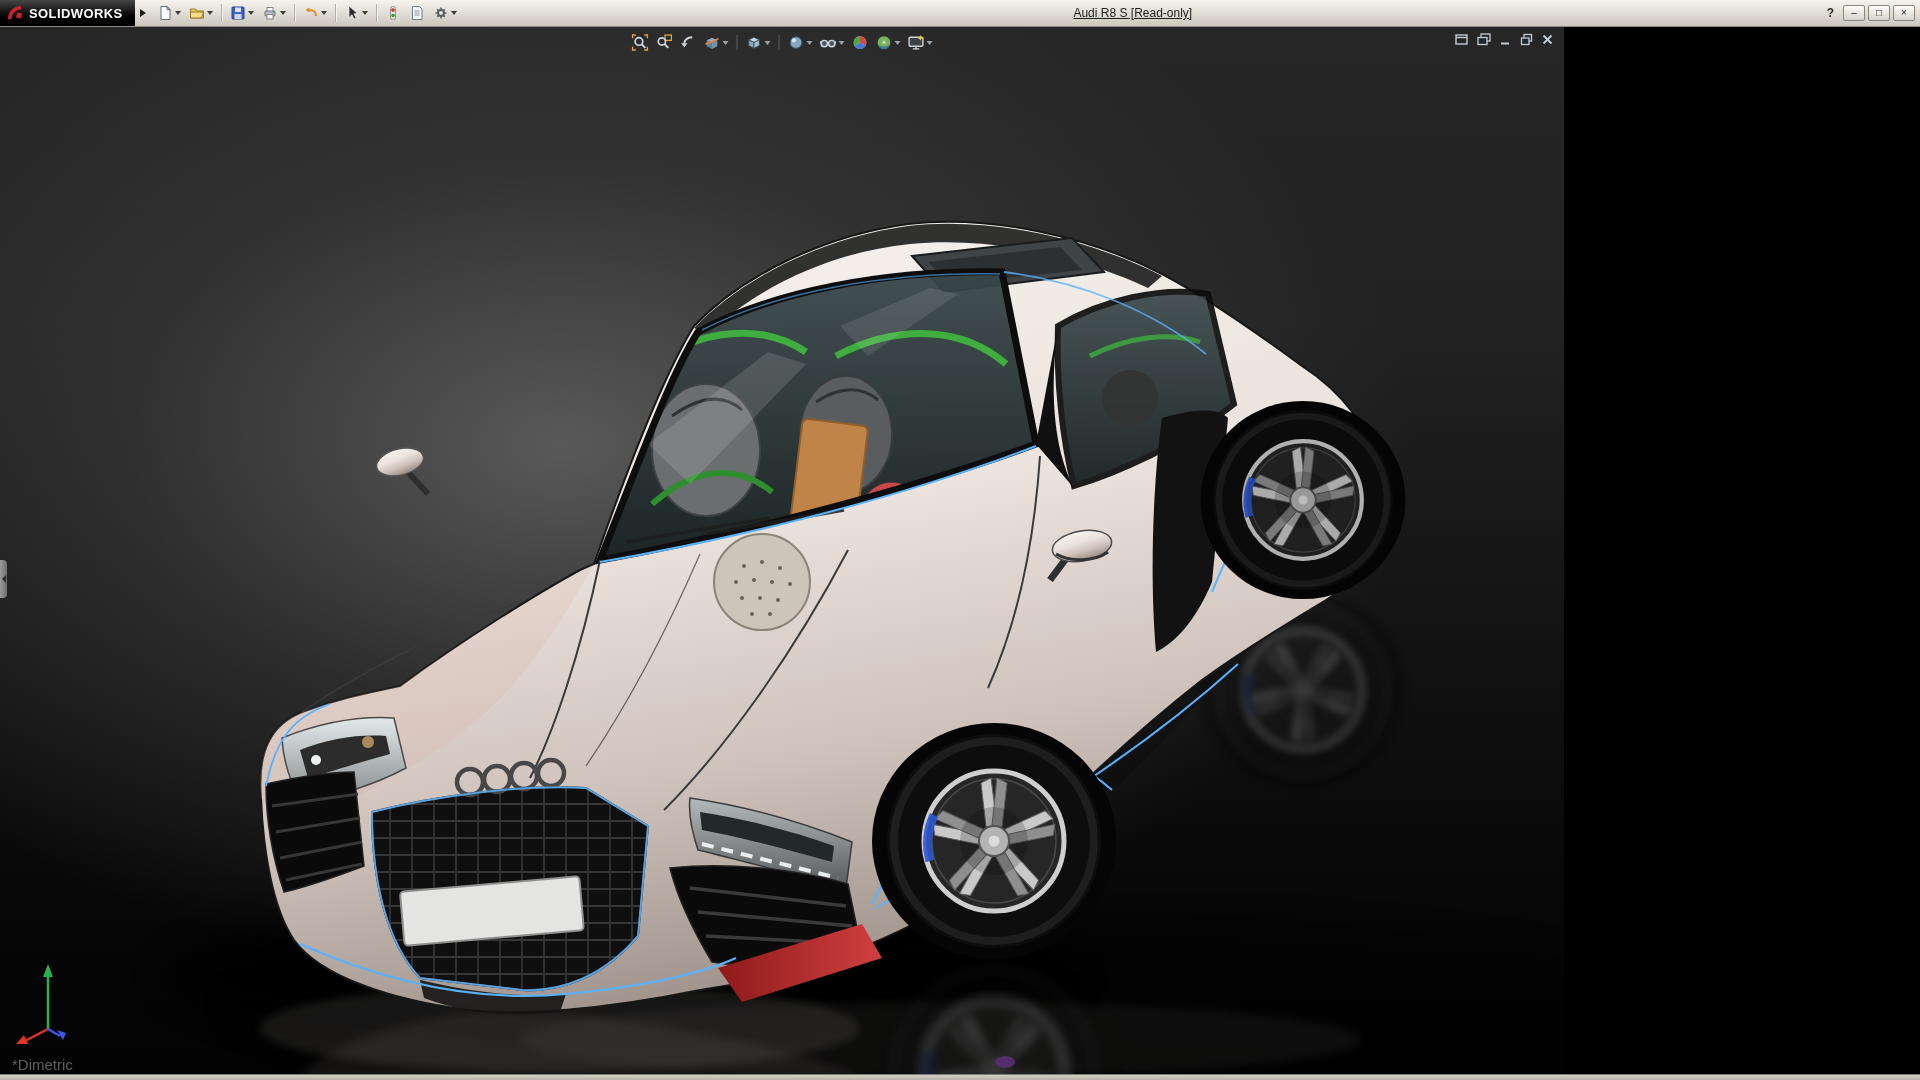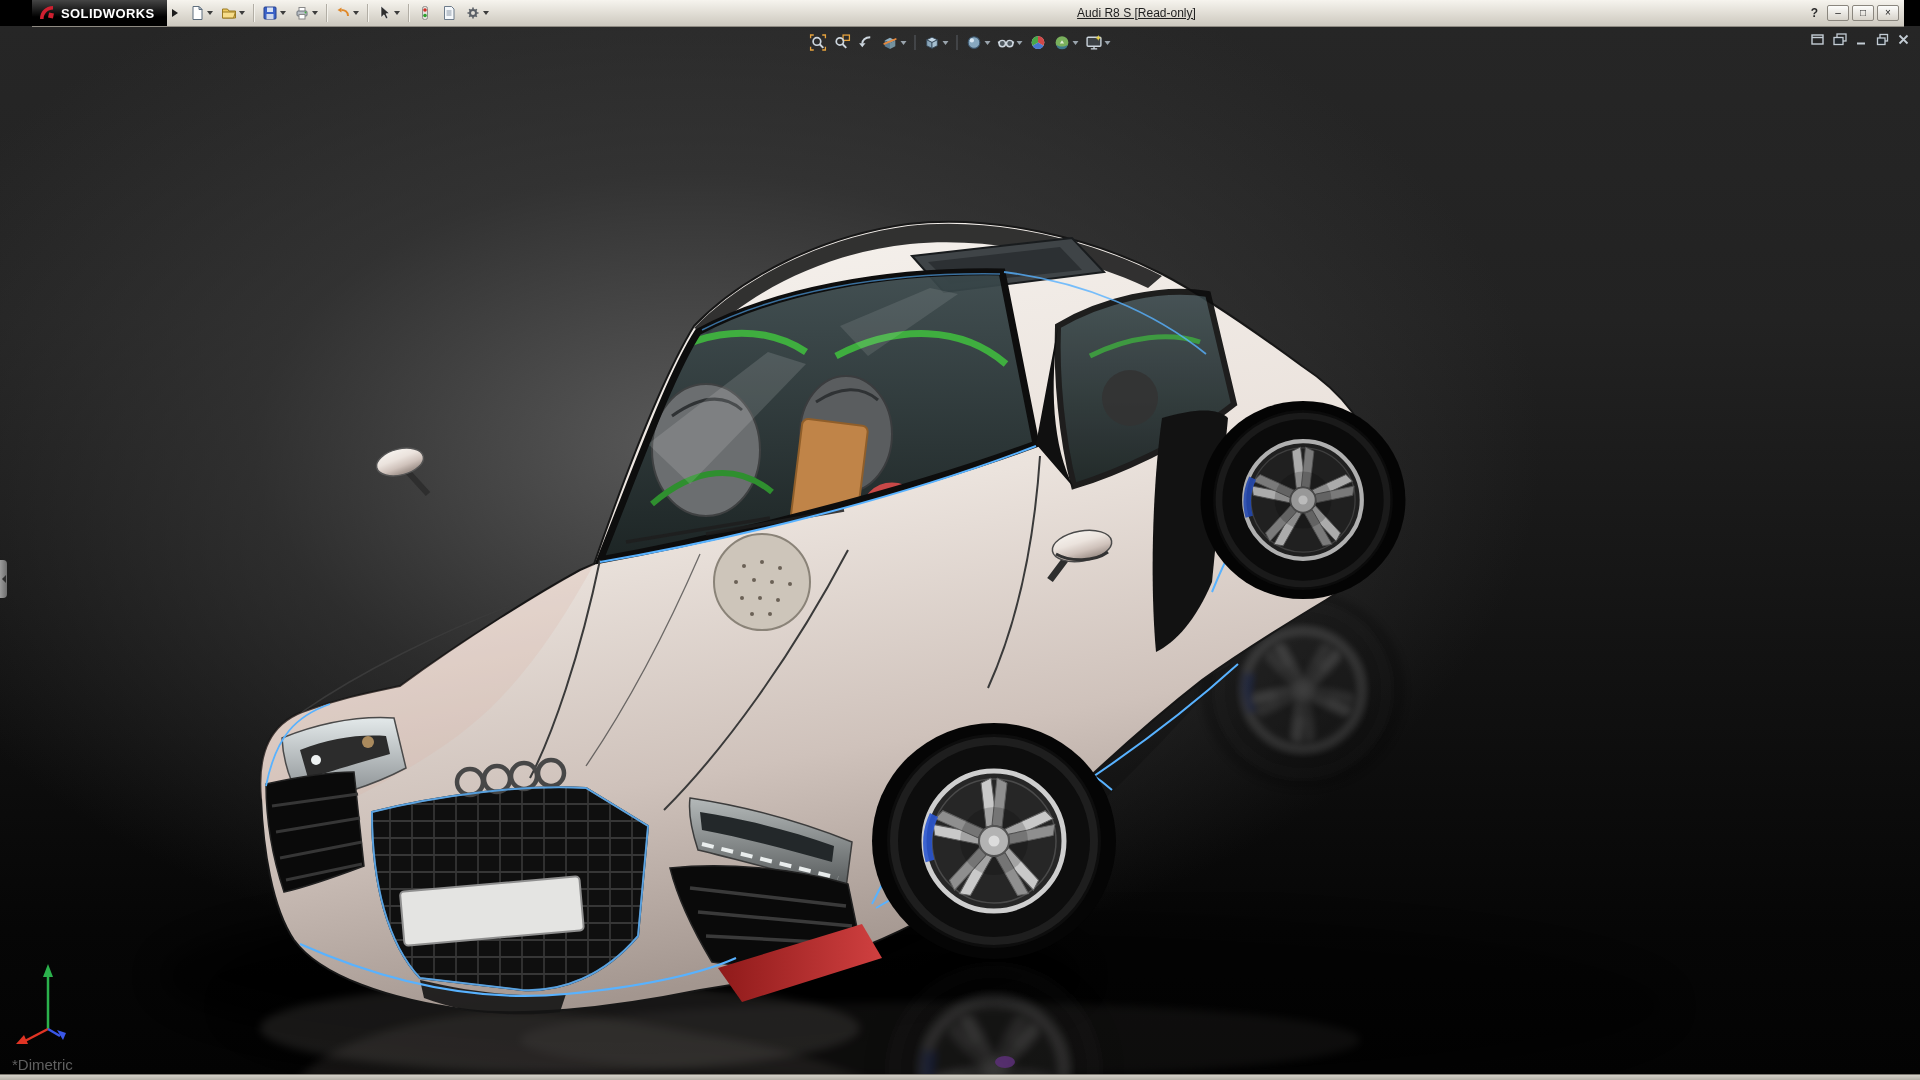--- a/index.html
+++ b/index.html
@@ -3,24 +3,24 @@
 <meta charset="utf-8">
 <style>
   html,body{margin:0;padding:0;}
   body{
     width:1920px;height:1080px;overflow:hidden;position:relative;
     font-family:"Liberation Sans",sans-serif;background:#000;
     -webkit-font-smoothing:antialiased;
   }
   
   .titlebar{
-    position:absolute;top:0;left:0;right:16px;height:26px;
+    position:absolute;top:0;left:0;right:0;height:26px;
     background:linear-gradient(#f6f4ee,#d9d5cc 70%,#ccc8bf);
     border-bottom:1px solid #8f8b83;
-    display:flex;align-items:center;z-index:30;margin-left:32px;
+    display:flex;align-items:center;z-index:30;
   }
   .sw-logo{
     height:26px;display:flex;align-items:center;gap:5px;
     background:linear-gradient(#454545,#000 65%);
     padding:0 12px 0 7px;
   }
   .sw-logo .brand{color:#fff;font-weight:bold;font-size:13px;letter-spacing:.4px;}
   .menu-caret{width:0;height:0;border-top:4px solid transparent;border-bottom:4px solid transparent;border-left:6px solid #1c1c1c;margin:0 7px 0 5px;}
   .tb-group{display:flex;align-items:center;}
   .tb-btn{
@@ -35,21 +35,21 @@
   }
   .tb-right{margin-left:auto;display:flex;align-items:center;gap:3px;padding-right:5px;}
   .help-glyph{font-size:12px;color:#2a2a2a;font-weight:bold;padding:0 6px;}
   .win-btn{
     width:22px;height:16px;display:flex;align-items:center;justify-content:center;
     background:linear-gradient(#fdfdfb,#d7d3ca);border:1px solid #8a867e;border-radius:2px;
     font-size:10px;color:#222;line-height:1;
   }
   
   .viewport{
-    position:absolute;top:26px;left:0;width:1920px;height:1049px;
+    position:absolute;top:26px;left:0;width:1564px;height:1049px;
     background:
       radial-gradient(1150px 720px at 36% 40%, rgba(96,96,96,.9) 0%, rgba(58,58,58,.65) 38%, rgba(22,22,22,0) 74%),
       linear-gradient(180deg,#262626 0%,#222 28%,#121212 60%,#060606 86%,#030303 100%);
     z-index:1;
   }
   .scene{position:absolute;top:0;left:0;}
   
   .headsup{
     position:absolute;top:7px;left:50%;transform:translateX(-50%);
     display:flex;align-items:center;gap:1px;z-index:10;

